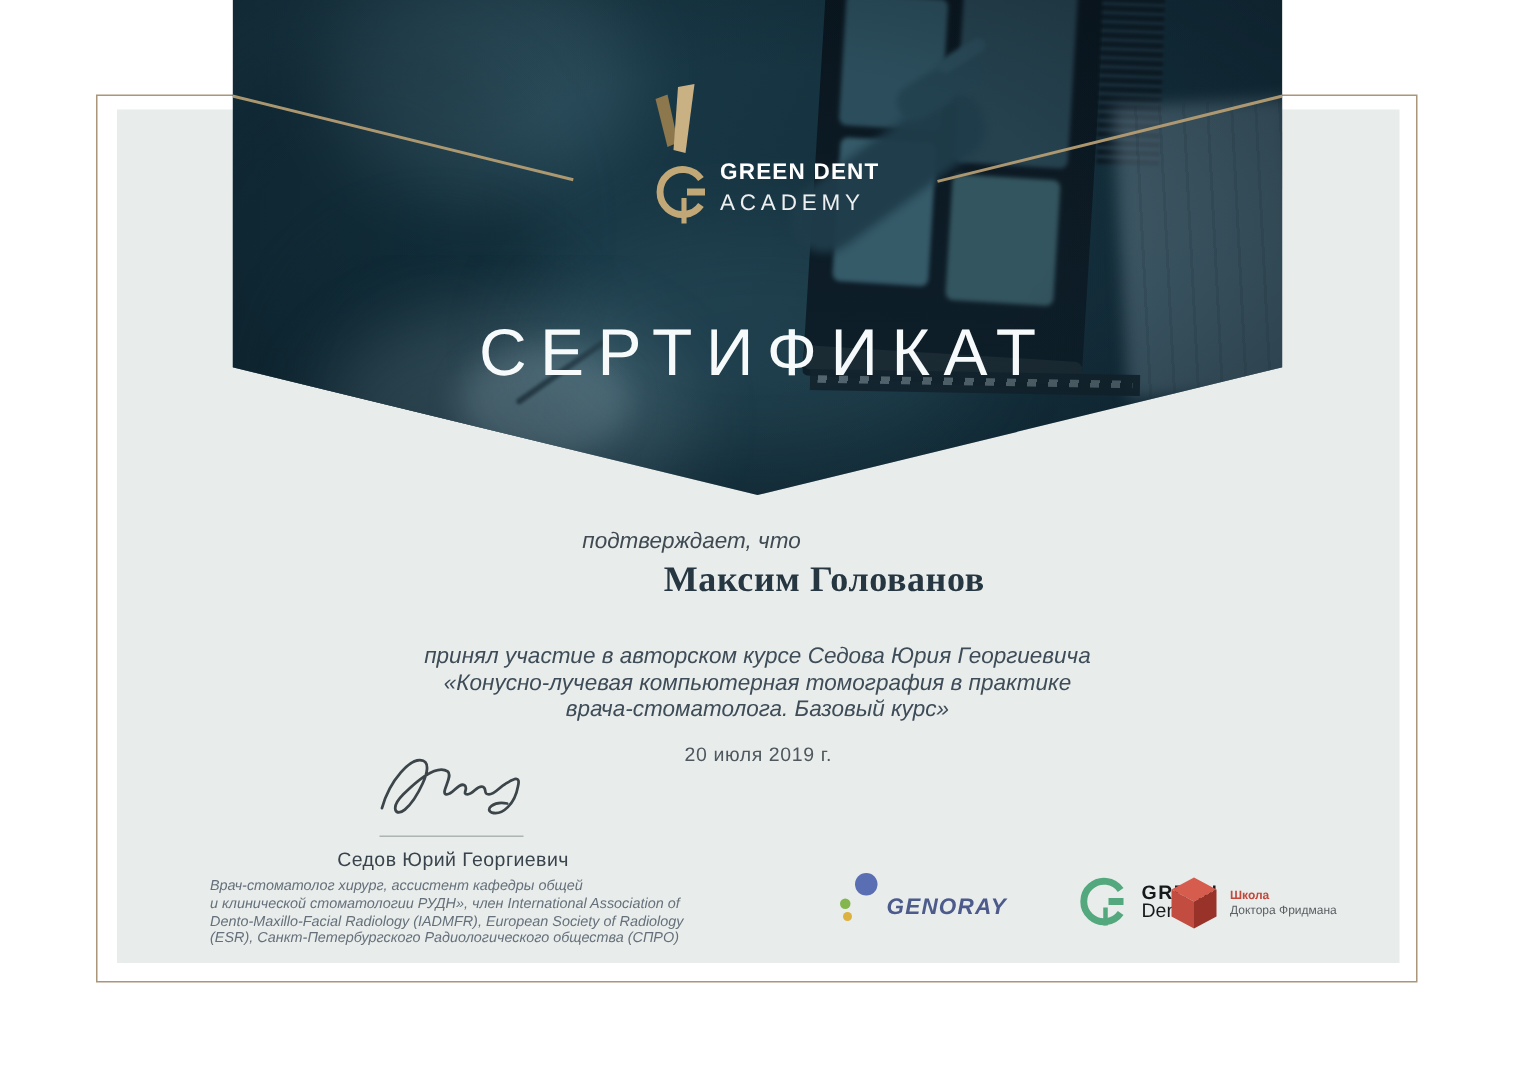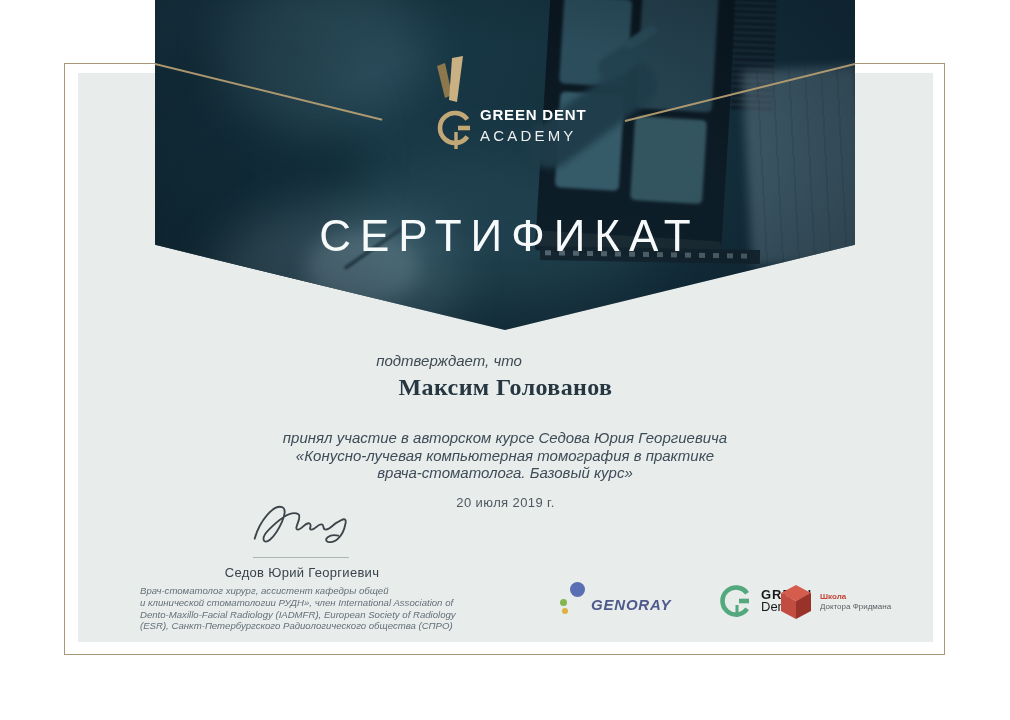--- a/index.html
+++ b/index.html
@@ -54,22 +54,22 @@
   .brand-line1{font-size:15px;font-weight:bold;letter-spacing:.8px;}
   .brand-line2{font-size:15px;letter-spacing:3.2px;color:rgba(255,255,255,.92);margin-top:4px;}
 
   
   .cert-title{
     left:155px;top:211px;width:700px;text-align:center;
     color:#f7fafa;font-size:44px;letter-spacing:9px;text-indent:9px;font-weight:400;
   }
 
   
-  .confirms{left:78px;top:352px;width:742px;text-align:center;font-style:italic;font-size:15px;color:#3f4a52;}
-  .recipient{left:78px;top:374px;width:855px;text-align:center;font-family:"Liberation Serif",serif;font-weight:bold;font-size:24px;color:#273742;letter-spacing:.4px;}
+  .confirms{left:78px;top:352px;width:742px;text-align:center;font-style:italic;font-size:15px;color:#3f4a52;padding-left:12px;}
+  .recipient{left:78px;top:374px;width:855px;text-align:center;font-family:"Liberation Serif",serif;font-weight:bold;font-size:24px;color:#273742;letter-spacing:.4px;padding-left:44px;}
   .course{left:155px;top:429px;width:700px;text-align:center;font-style:italic;font-size:15px;line-height:17.6px;color:#3e4c57;}
   .date{left:78px;top:495px;width:855px;text-align:center;font-size:13px;color:#4e585e;letter-spacing:.4px;}
 
   
   .sig-svg{left:245px;top:498px;width:115px;height:56px;}
   .sig-divider{left:253px;top:557px;width:96px;height:1px;background:#adb4b4;}
   .sig-name{left:140px;top:565px;width:324px;text-align:center;font-weight:normal;font-size:13px;color:#39434b;letter-spacing:.3px;}
   .sig-creds{left:140px;top:585px;width:324px;text-align:left;font-style:italic;font-size:9.6px;line-height:11.8px;color:#65707a;}
 
   

